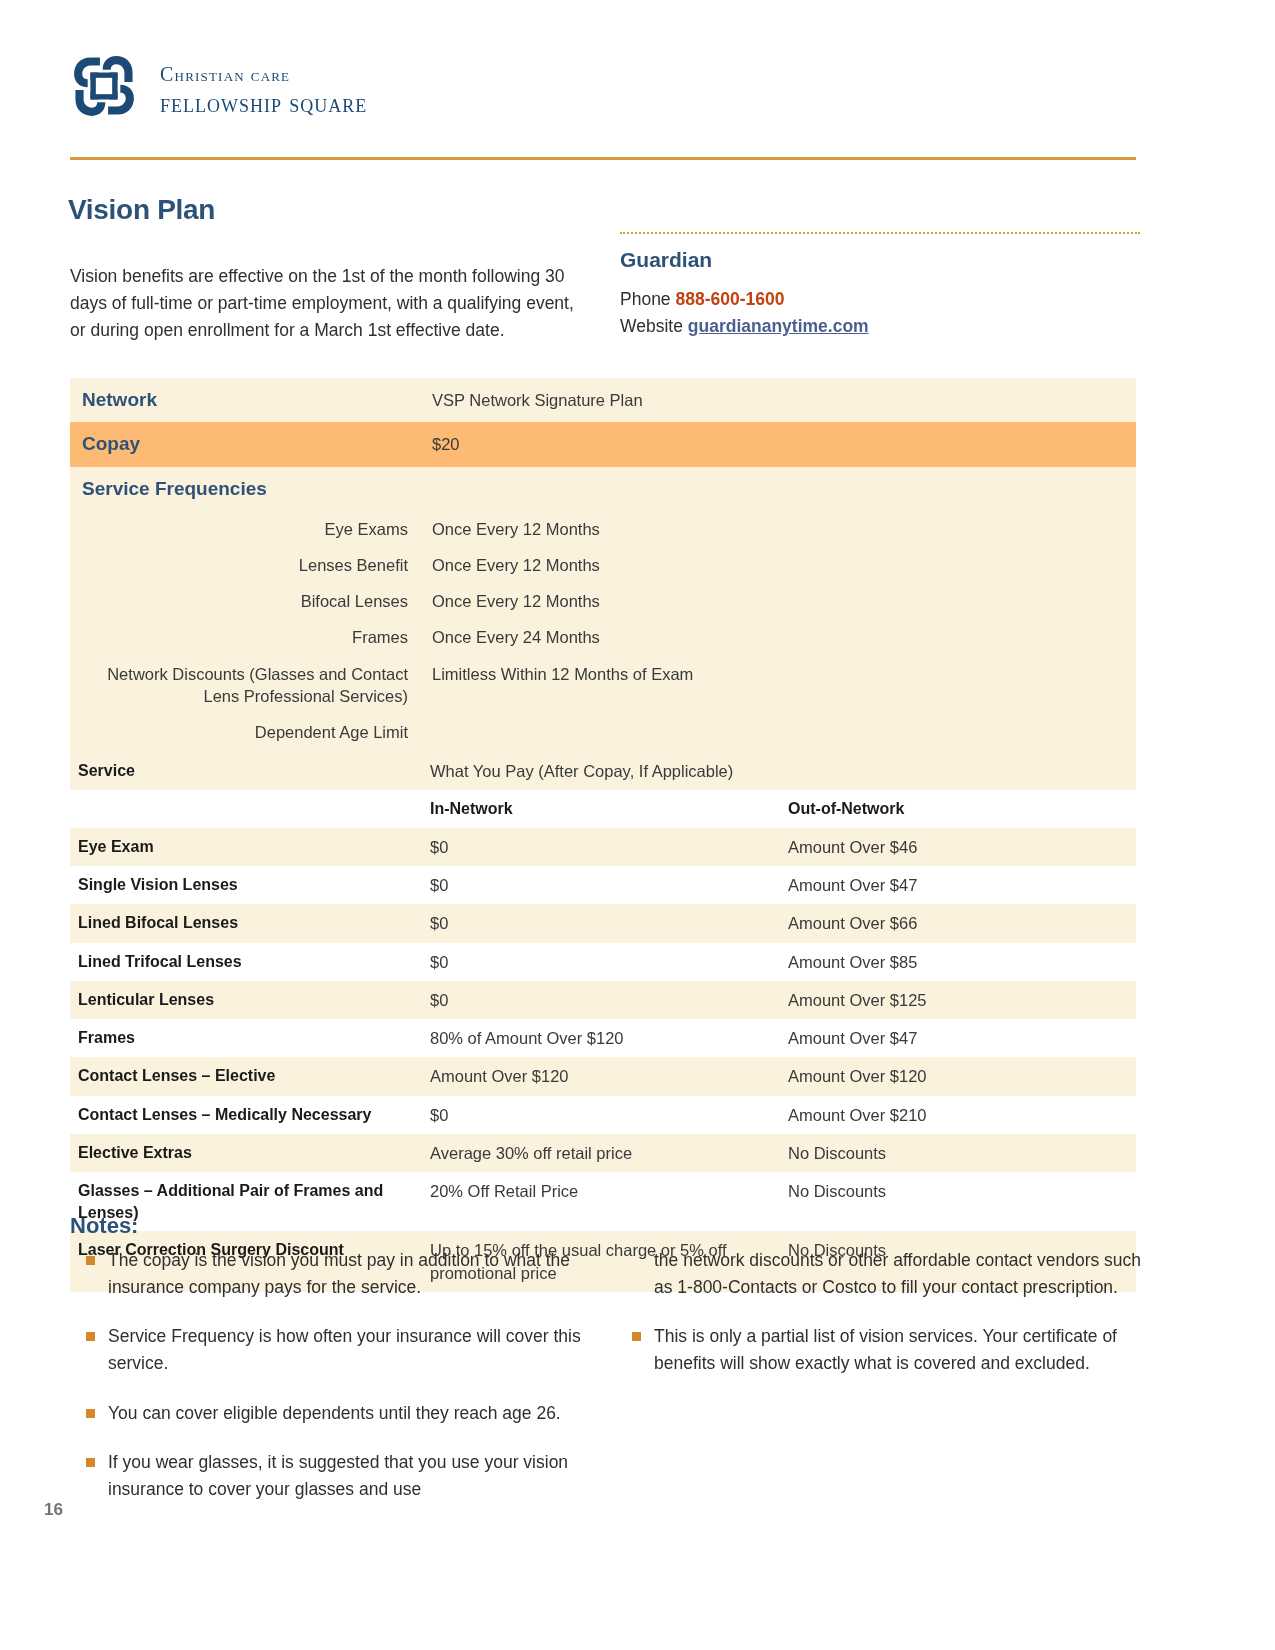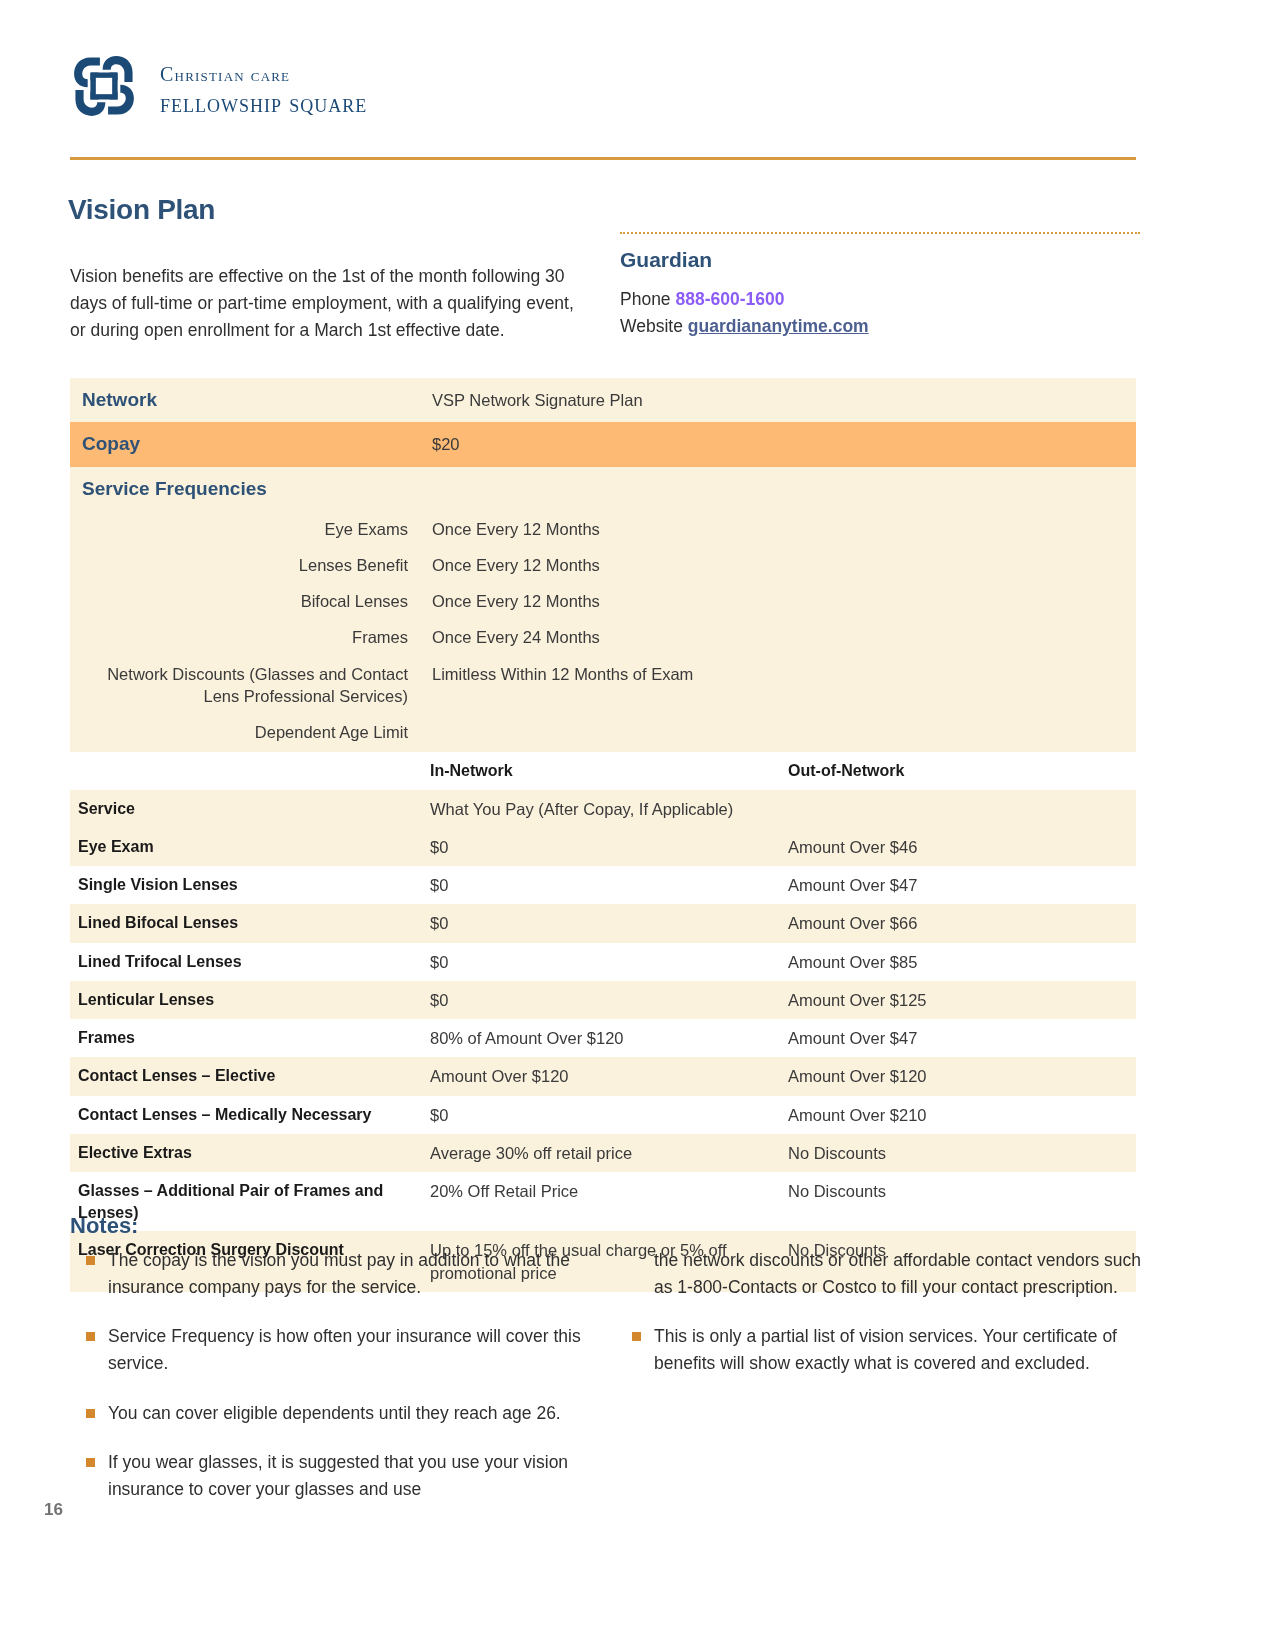--- a/index.html
+++ b/index.html
@@ -105,21 +105,21 @@
     font-size: 21px;
     font-weight: bold;
     color: #2e5277;
     margin-bottom: 14px;
   }
   .contact-line {
     font-size: 17.5px;
     line-height: 1.55;
     color: #2f2f2f;
   }
-  .contact-line .bold { font-weight: bold; color: #8b5cf6; }
+  .contact-line .bold { font-weight: bold; color: #c2410c; }
   .weblink {
     font-weight: bold;
     color: #4c5f91;
     text-decoration: underline;
   }
 
   
   .summary {
     position: absolute;
     left: 70px;
@@ -352,28 +352,28 @@
         </div>
         <div class="sum-row cream">
           <div class="sum-label-minor">Dependent Age Limit</div>
         </div>
         <div class="sum-row cream sum-pad"></div>
       </div>
   </div>
 
   <div class="plan-details-heading">Plan Details</div>
   <div class="details">
+    <div class="det-row cream det-head-top">
+      <div class="det-c1">Service</div>
+      <div class="det-c2" style="width:auto;flex:1">What You Pay (After Copay, If Applicable)</div>
+    </div>
     <div class="det-row white det-head-sub">
       <div class="det-c1"></div>
       <div class="det-c2">In-Network</div>
       <div class="det-c3">Out-of-Network</div>
-    </div>
-    <div class="det-row cream det-head-top">
-      <div class="det-c1">Service</div>
-      <div class="det-c2" style="width:auto;flex:1">What You Pay (After Copay, If Applicable)</div>
     </div>
     <div id="detail-rows">
         <div class="det-row cream">
           <div class="det-c1">Eye Exam</div>
           <div class="det-c2">$0</div>
           <div class="det-c3">Amount Over $46</div>
         </div>
         <div class="det-row white">
           <div class="det-c1">Single Vision Lenses</div>
           <div class="det-c2">$0</div>

